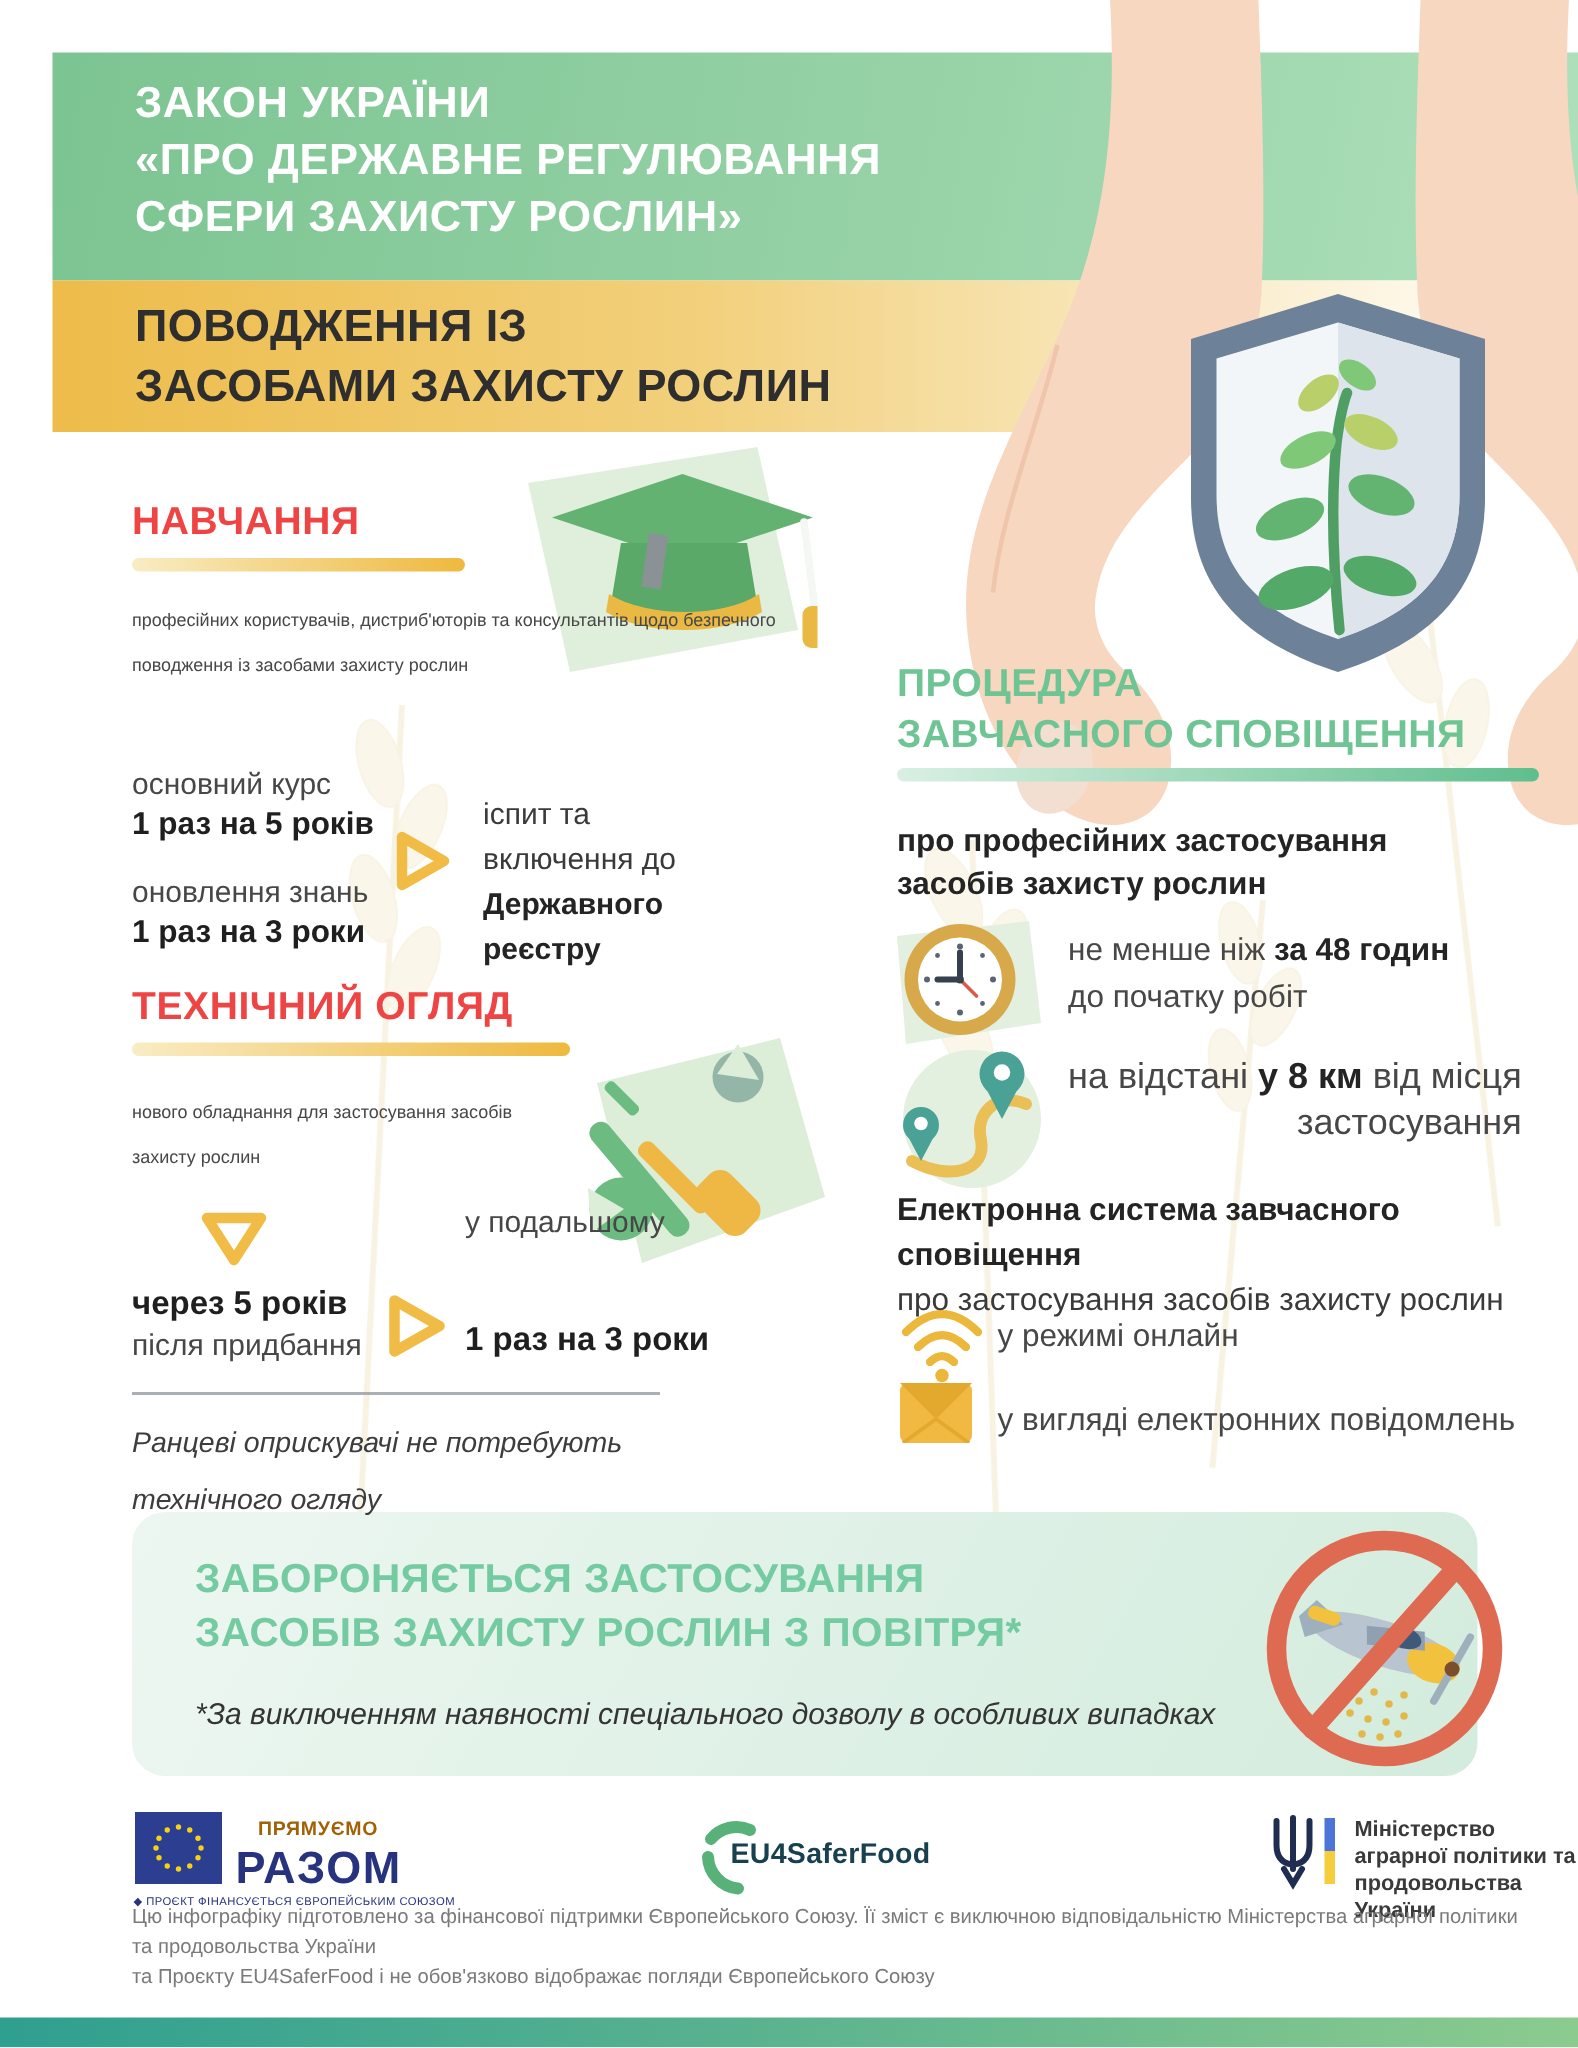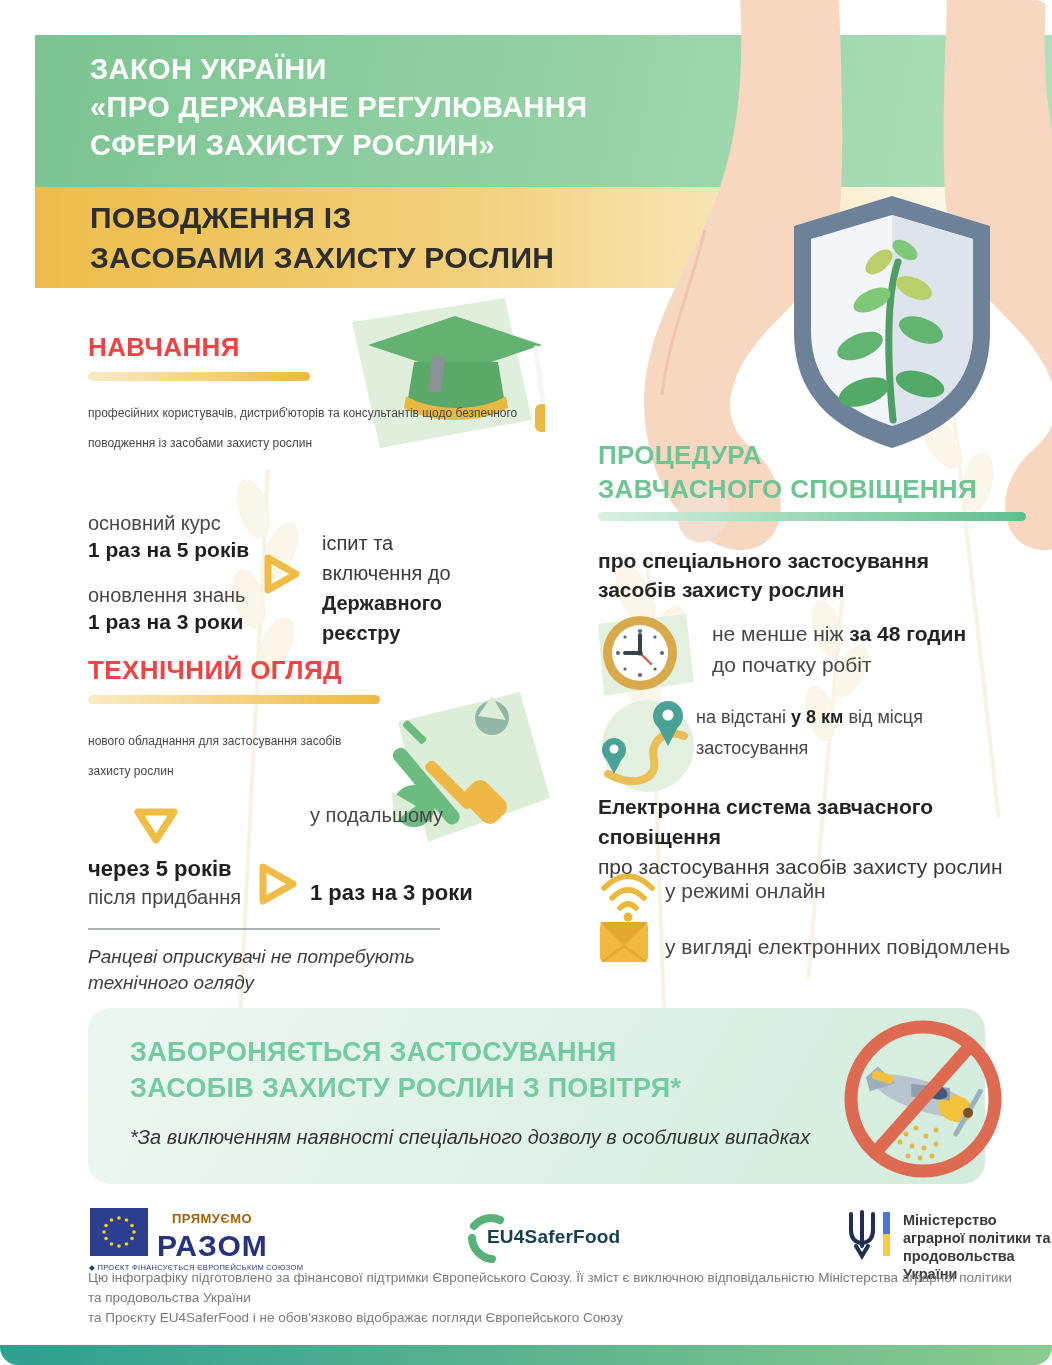--- a/index.html
+++ b/index.html
@@ -1,39 +1,39 @@
 <!DOCTYPE html>
 <html><head>
 <meta charset="utf-8">
 <style>
   html,body{margin:0;padding:0;background:#fff;}
   #canvas{
     position:relative;width:1052px;height:1365px;overflow:hidden;background:#fff;
-    font-family:"Liberation Sans","DejaVu Sans",sans-serif;color:#3a3a3a;border-radius:18px;
+    font-family:"Liberation Sans","DejaVu Sans",sans-serif;color:#3a3a3a;
   }
   .abs{position:absolute;}
   
   #band-green{left:35px;top:35px;width:1017px;height:152px;
     background:linear-gradient(100deg,#7cc492 0%,#96d2a6 55%,#aee0bb 100%);z-index:1;}
   #band-yellow{left:35px;top:187px;width:967px;height:101px;
     background:linear-gradient(90deg,#edbc4a 0%,#f2d07c 45%,#fbf0d4 85%,#fefcf4 100%);z-index:1;}
   #law-title{left:90px;top:50px;z-index:3;color:#fff;font-weight:800;font-size:29px;line-height:38px;letter-spacing:.4px;}
   #subtitle{left:90px;top:198px;z-index:3;color:#2e2e2e;font-weight:800;font-size:30px;line-height:40px;letter-spacing:.3px;}
   .art{z-index:2;pointer-events:none;}
   .content{z-index:3;}
   
   .h-gold{color:#ef4444;font-weight:800;font-size:26px;letter-spacing:.4px;}
   .rule-gold{height:9px;border-radius:5px;background:linear-gradient(90deg,#f9ecc4,#eeb93e);}
   .h-green{color:#6ec593;font-weight:800;font-size:26px;line-height:34px;letter-spacing:.3px;}
   .rule-green{height:9px;border-radius:5px;background:linear-gradient(90deg,#d9f0e3,#5fbe8d);}
   .body-txt{font-size:12px;line-height:30px;color:#474747;}
   .bold-dark{font-weight:bold;color:#242424;}
   .num{font-weight:800;font-size:21px;color:#1f1f1f;}
   .lbl{font-size:20px;color:#474747;}
-  .note-italic{font-style:italic;font-size:19px;line-height:26px;color:#3d3d3d;}
+  .note-italic{font-style:italic;font-size:19px;line-height:38px;color:#3d3d3d;}
   .divider{height:2px;background:#8f969c;opacity:.75;}
   
   #ban-box{left:88px;top:1008px;width:897px;height:176px;border-radius:22px;
     background:linear-gradient(120deg,#edf7f1 0%,#ddf0e5 60%,#d3ecdd 100%);z-index:2;}
   #ban-title{left:130px;top:1034px;z-index:3;color:#74cba2;font-weight:800;font-size:27px;line-height:36px;letter-spacing:.3px;}
   #ban-note{left:130px;top:1124px;z-index:3;}
   
   .footer-small{font-size:13.5px;line-height:20px;color:#7a7a7a;}
   #eu-text1{left:172px;top:1211px;font-size:13px;font-weight:800;color:#a16207;letter-spacing:.5px;z-index:3;}
   #eu-text2{left:157px;top:1229px;font-size:30px;font-weight:800;color:#27337f;letter-spacing:1px;z-index:3;}
@@ -185,21 +185,21 @@
   <div class="abs content divider" style="left:88px;top:928px;width:352px;"></div>
   <div class="abs content note-italic" style="left:88px;top:944px;width:380px;">Ранцеві оприскувачі не потребують технічного огляду</div>
 
   <div class="abs content h-green" style="left:598px;top:438px;">
     <div>ПРОЦЕДУРА</div>
     <div>ЗАВЧАСНОГО СПОВІЩЕННЯ</div>
   </div>
   <div class="abs content rule-green" style="left:598px;top:512px;width:428px;"></div>
 
   <div class="abs content" style="left:598px;top:546px;font-size:21px;line-height:29px;font-weight:bold;color:#242424;">
-    <div>про спеціального застосування</div>
+    <div>про професійних застосування</div>
     <div>засобів захисту рослин</div>
   </div>
 
   <svg class="abs art" style="left:590px;top:608px;" width="110" height="96" viewBox="0 0 110 96">
     <path d="M8 16 L96 6 L104 74 L14 88 Z" fill="#e4f0df"></path>
     <circle cx="50" cy="45" r="37" fill="#d8a94b"></circle>
     <circle cx="50" cy="45" r="28" fill="#ffffff"></circle>
     <g fill="#5a6472">
       <circle cx="50" cy="23" r="2"></circle>
         <circle cx="50" cy="67" r="2"></circle>
@@ -227,21 +227,21 @@
     <g fill="#49a295">
       <circle cx="22" cy="56" r="12"></circle>
         <polygon points="13,63 31,63 22,80"></polygon>
       <circle cx="76" cy="22" r="15"></circle>
         <polygon points="65,31 87,31 76,52"></polygon>
     </g>
     <circle cx="22" cy="55" r="4.5" fill="#fff"></circle>
     <circle cx="76" cy="21" r="5.5" fill="#fff"></circle>
   </svg>
 
-  <div class="abs content body-txt" style="left:696px;top:702px;font-size:18px;line-height:31px;">
+  <div class="abs content body-txt" style="left:712px;top:702px;font-size:24px;line-height:31px;text-align:right;">
     <span>на відстані </span><span class="bold-dark">у 8 км</span><span> від місця</span>
     <div>застосування</div>
   </div>
 
   <div class="abs content" style="left:598px;top:792px;font-size:21px;line-height:30px;">
     <div class="bold-dark">Електронна система завчасного сповіщення</div>
     <div>про застосування засобів захисту рослин</div>
   </div>
 
   <svg class="abs art" style="left:598px;top:860px;" width="60" height="62" viewBox="0 0 60 62">

